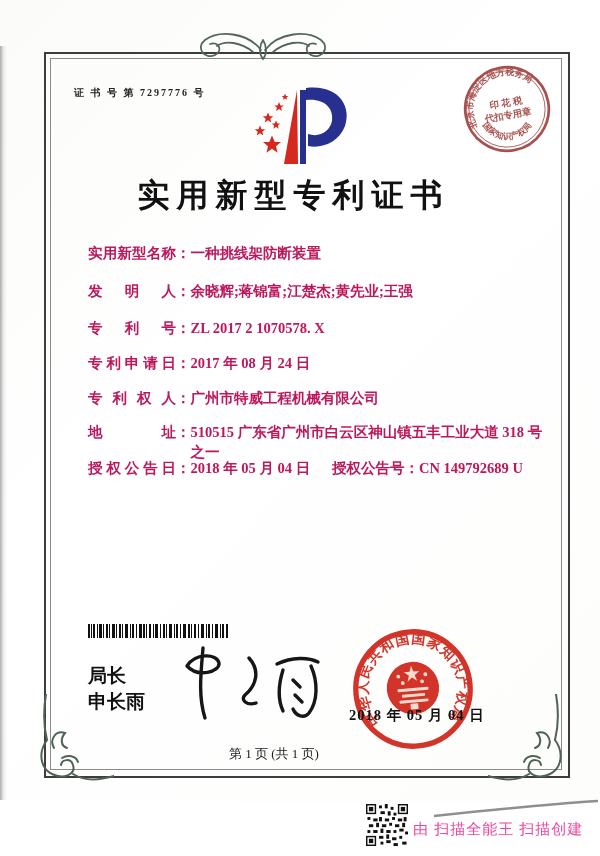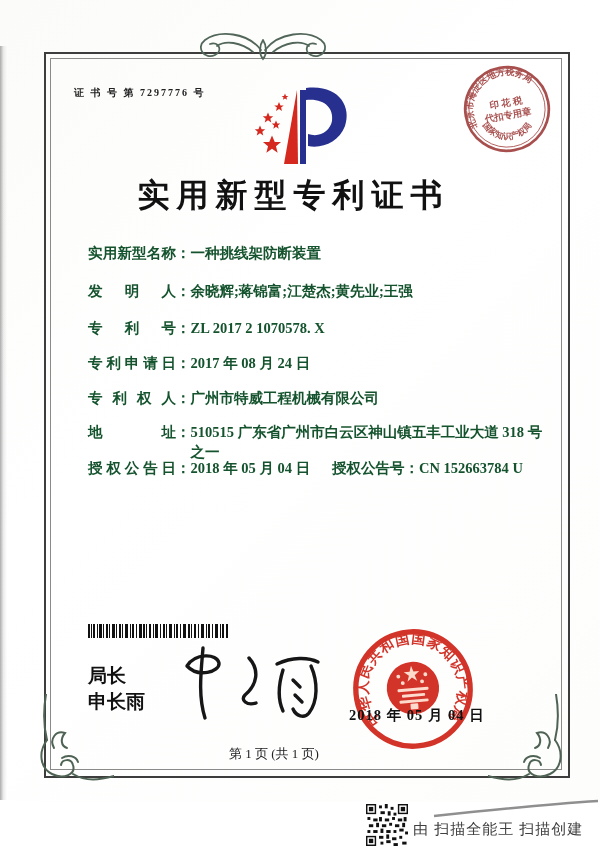--- a/index.html
+++ b/index.html
@@ -5,31 +5,31 @@
   html,body{margin:0;padding:0;}
   body{width:600px;height:856px;position:relative;overflow:hidden;background:#ffffff;
        font-family:"Liberation Serif","DejaVu Serif",serif;color:#1a1a1a;}
   .abs{position:absolute;}
   .sheet{left:0;top:0;width:600px;height:802px;background:linear-gradient(135deg,#fbfbf9 0%,#ffffff 40%,#fdfdfc 100%);}
   .edge-left{left:0;top:46px;width:7px;height:754px;background:linear-gradient(to right,rgba(105,105,105,.55),rgba(160,160,160,.2),transparent);}
   .frame-outer{left:44px;top:52px;width:522px;height:722px;border:2px solid #3d3d3d;}
   .frame-inner{left:50px;top:58px;width:510px;height:710px;border:1px solid #8a8a8a;}
   .cert-no{left:74px;top:86px;font-size:10px;font-weight:bold;letter-spacing:2px;color:#222;}
   .title{left:0;top:174px;width:587px;text-align:center;font-size:32px;font-weight:bold;letter-spacing:7px;color:#111;}
-  .frow{left:88px;width:466px;font-size:14.5px;font-weight:bold;color:#14532d;line-height:20px;}
+  .frow{left:88px;width:466px;font-size:14.5px;font-weight:bold;color:#be185d;line-height:20px;}
   .flabel{display:inline-block;width:88px;text-align:justify;text-align-last:justify;vertical-align:top;}
   .fcolon{vertical-align:top;}
   .fvalue{display:inline-block;width:358px;vertical-align:top;}
   .grant-right{position:absolute;left:244px;top:0;white-space:nowrap;}
   .paras{left:86px;top:481px;width:432px;font-size:13.5px;line-height:19px;text-align:justify;color:#1d1d1d;}
   .paras p{margin:0;text-indent:2em;}
   .director{left:88px;top:663px;font-size:19px;font-weight:bold;line-height:26px;color:#111;}
   .seal-date{left:349px;top:706px;font-size:14.5px;font-weight:bold;letter-spacing:1px;color:#111;z-index:12;}
   .page-ind{left:44px;top:745px;width:460px;text-align:center;font-size:13px;color:#222;}
-  .footer-credit{left:413px;top:820px;font-size:15px;letter-spacing:1px;color:#404040;
+  .footer-credit{left:413px;top:820px;font-size:15px;letter-spacing:1px;color:#ec4899;
                  font-family:"Liberation Sans","DejaVu Sans",sans-serif;}
   svg{display:block;}
 </style>
 </head>
 <body>
 
 <div class="abs sheet"></div>
 <div class="abs edge-left"></div>
 
 <div class="abs frame-outer"></div>
@@ -116,21 +116,21 @@
   <span class="flabel">专利申请日</span><span class="fcolon">：</span><span class="fvalue">2017 年 08 月 24 日</span>
 </div>
 <div class="abs frow" style="top:388px;">
   <span class="flabel">专 利 权 人</span><span class="fcolon">：</span><span class="fvalue">广州市特威工程机械有限公司</span>
 </div>
 <div class="abs frow" style="top:422px;">
   <span class="flabel">地　　　址</span><span class="fcolon">：</span><span class="fvalue">510515 广东省广州市白云区神山镇五丰工业大道 318 号之一</span>
 </div>
 <div class="abs frow" style="top:458px;position:absolute;">
   <span class="flabel">授权公告日</span><span class="fcolon">：</span><span>2018 年 05 月 04 日</span>
-  <span class="grant-right"><span>授权公告号</span><span>：</span><span>CN 152663784 U</span></span>
+  <span class="grant-right"><span>授权公告号</span><span>：</span><span>CN 149792689 U</span></span>
 </div>
 
 <div class="abs paras">
 </div>
 
 <svg class="abs" style="left:88px;top:624px;width:140px;height:14px;" viewBox="0 0 140 14">
   <g fill="#111">
     <rect x="0" width="2" height="14"></rect>
       <rect x="3" width="1" height="14"></rect>
       <rect x="5" width="2" height="14"></rect>

